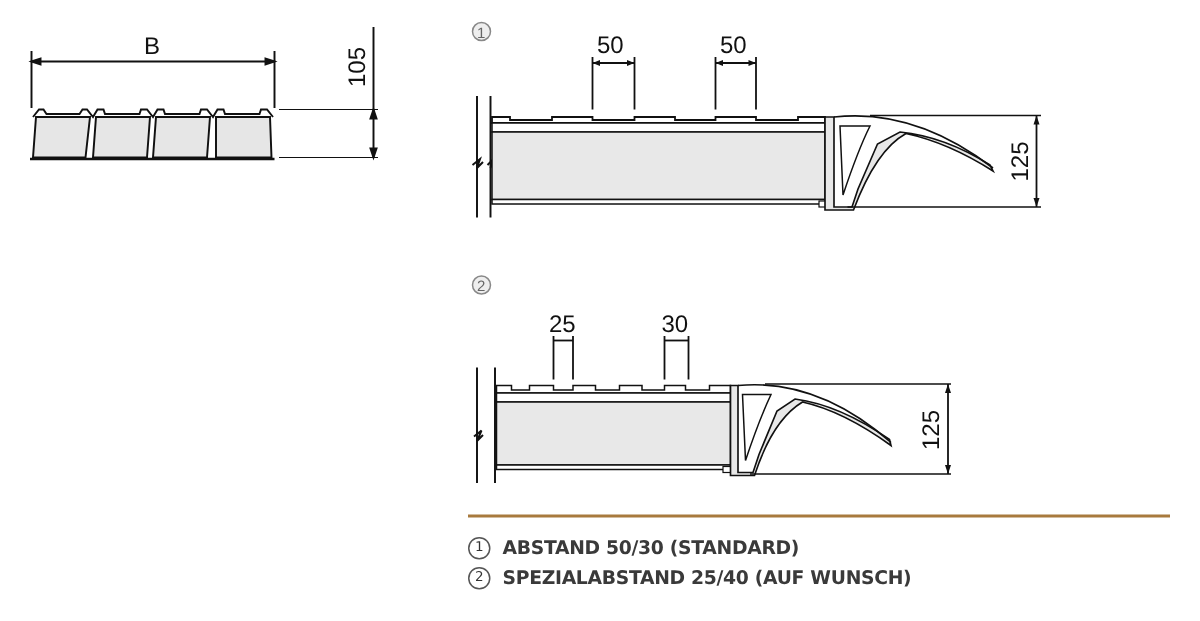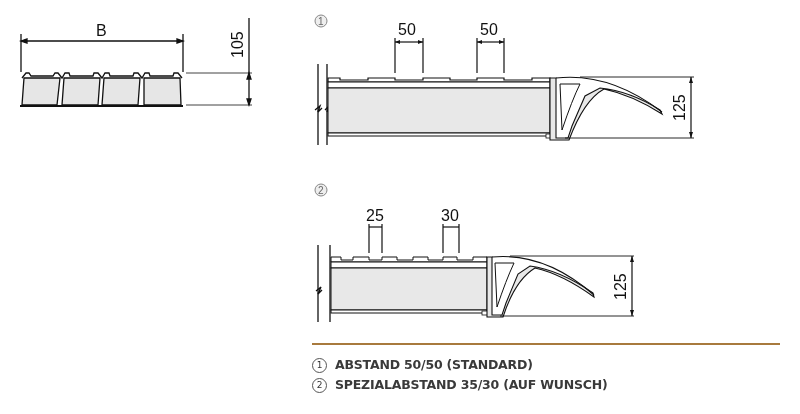--- a/index.html
+++ b/index.html
@@ -136,19 +136,19 @@
   <text class="dim-text" x="366" y="221">25</text>
   <text class="dim-text" x="441" y="221">30</text>
   <text class="dim-text" x="0" y="0" transform="translate(626,300) rotate(-90)">125</text>
 </svg>
 
 <div class="rule"></div>
 
 <div class="legend">
   <div class="legend-row">
     <span class="legend-num">1</span>
-    <span>ABSTAND 50/50 (STANDARD)</span>
+    <span>ABSTAND 50/30 (STANDARD)</span>
   </div>
   <div class="legend-row">
     <span class="legend-num">2</span>
-    <span>SPEZIALABSTAND 35/30 (AUF WUNSCH)</span>
+    <span>SPEZIALABSTAND 25/40 (AUF WUNSCH)</span>
   </div>
 </div>
 
 </body></html>

